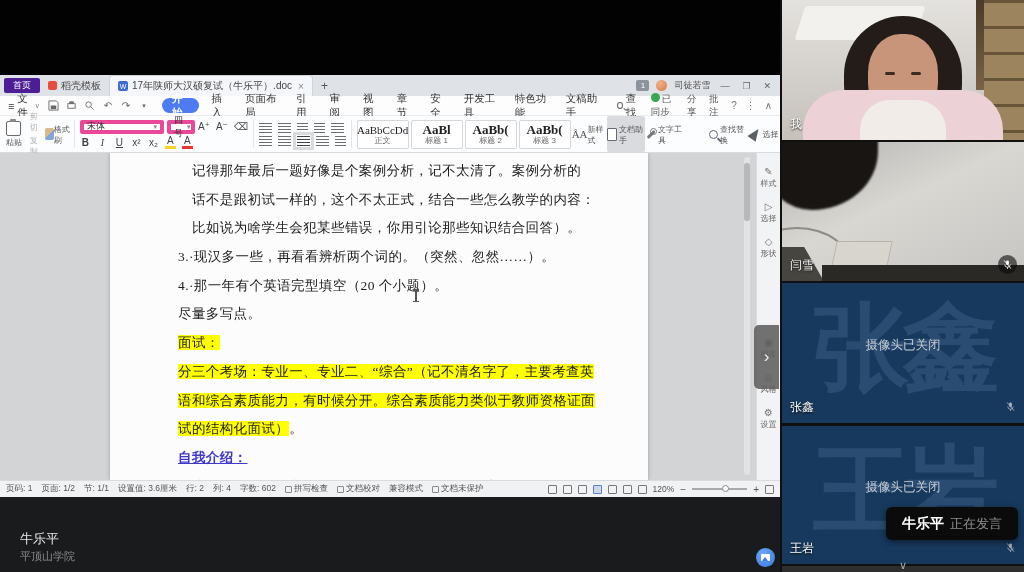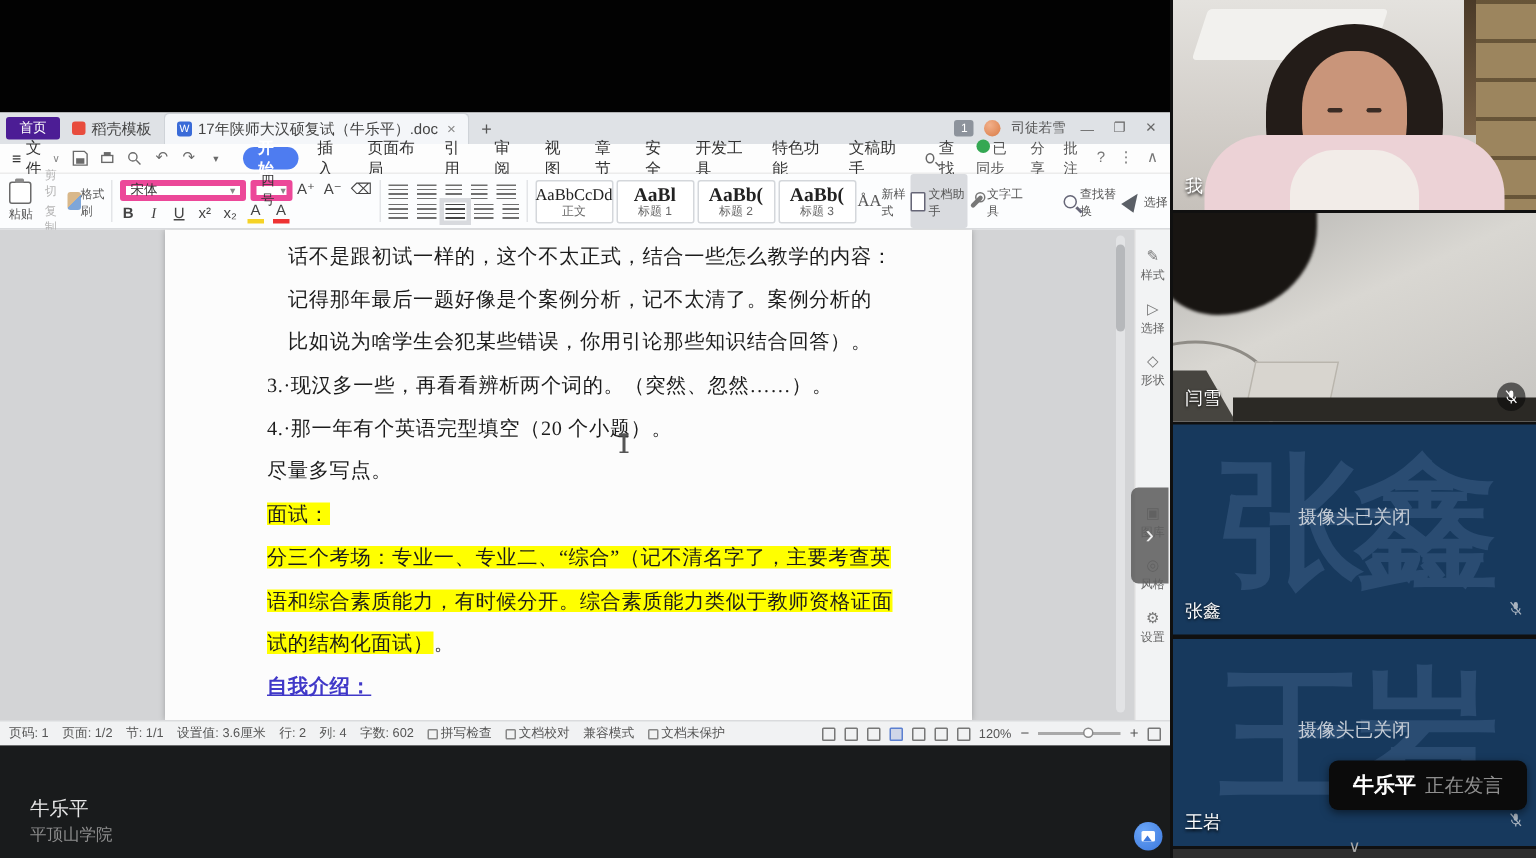--- a/index.html
+++ b/index.html
@@ -355,22 +355,22 @@
           <div class="rb-icon">
               <div class="cursor-ic"></div>
             </div>
           <div class="rb-label">选择</div>
         </div>
       </div>
 
       <div class="docarea">
         <div class="page">
           <div class="page-content">
+            <div class="dline"><span class="ind">记得那年最后一题好像是个案例分析，记不太清了。案例分析的</span></div>
             <div class="dline"><span class="ind">话不是跟初试一样的，这个不太正式，结合一些怎么教学的内容：</span></div>
-            <div class="dline"><span class="ind">记得那年最后一题好像是个案例分析，记不太清了。案例分析的</span></div>
             <div class="dline"><span class="ind">比如说为啥学生会犯某些错误，你用引论那些知识结合回答）。</span></div>
             <div class="dline"><span>3.·现汉多一些，再看看辨析两个词的。（突然、忽然……）。</span></div>
             <div class="dline"><span>4.·那一年有个英语完型填空（20 个小题）。</span></div>
             <div class="dline"><span>尽量多写点。</span></div>
             <div class="dline"><span class="hl">面试：</span></div>
             <div class="dline"><span class="hl">分三个考场：专业一、专业二、“综合”（记不清名字了，主要考查英</span></div>
             <div class="dline"><span class="hl">语和综合素质能力，有时候分开。综合素质能力类似于教师资格证面</span></div>
             <div class="dline"><span class="hl">试的结构化面试）</span><span>。</span></div>
             <div class="dline"><span class="linktext">自我介绍：</span></div>
             <div class="dline"><span>建议说的提纲——我那一年考的时候被问到的全是这儿一些</span></div>

